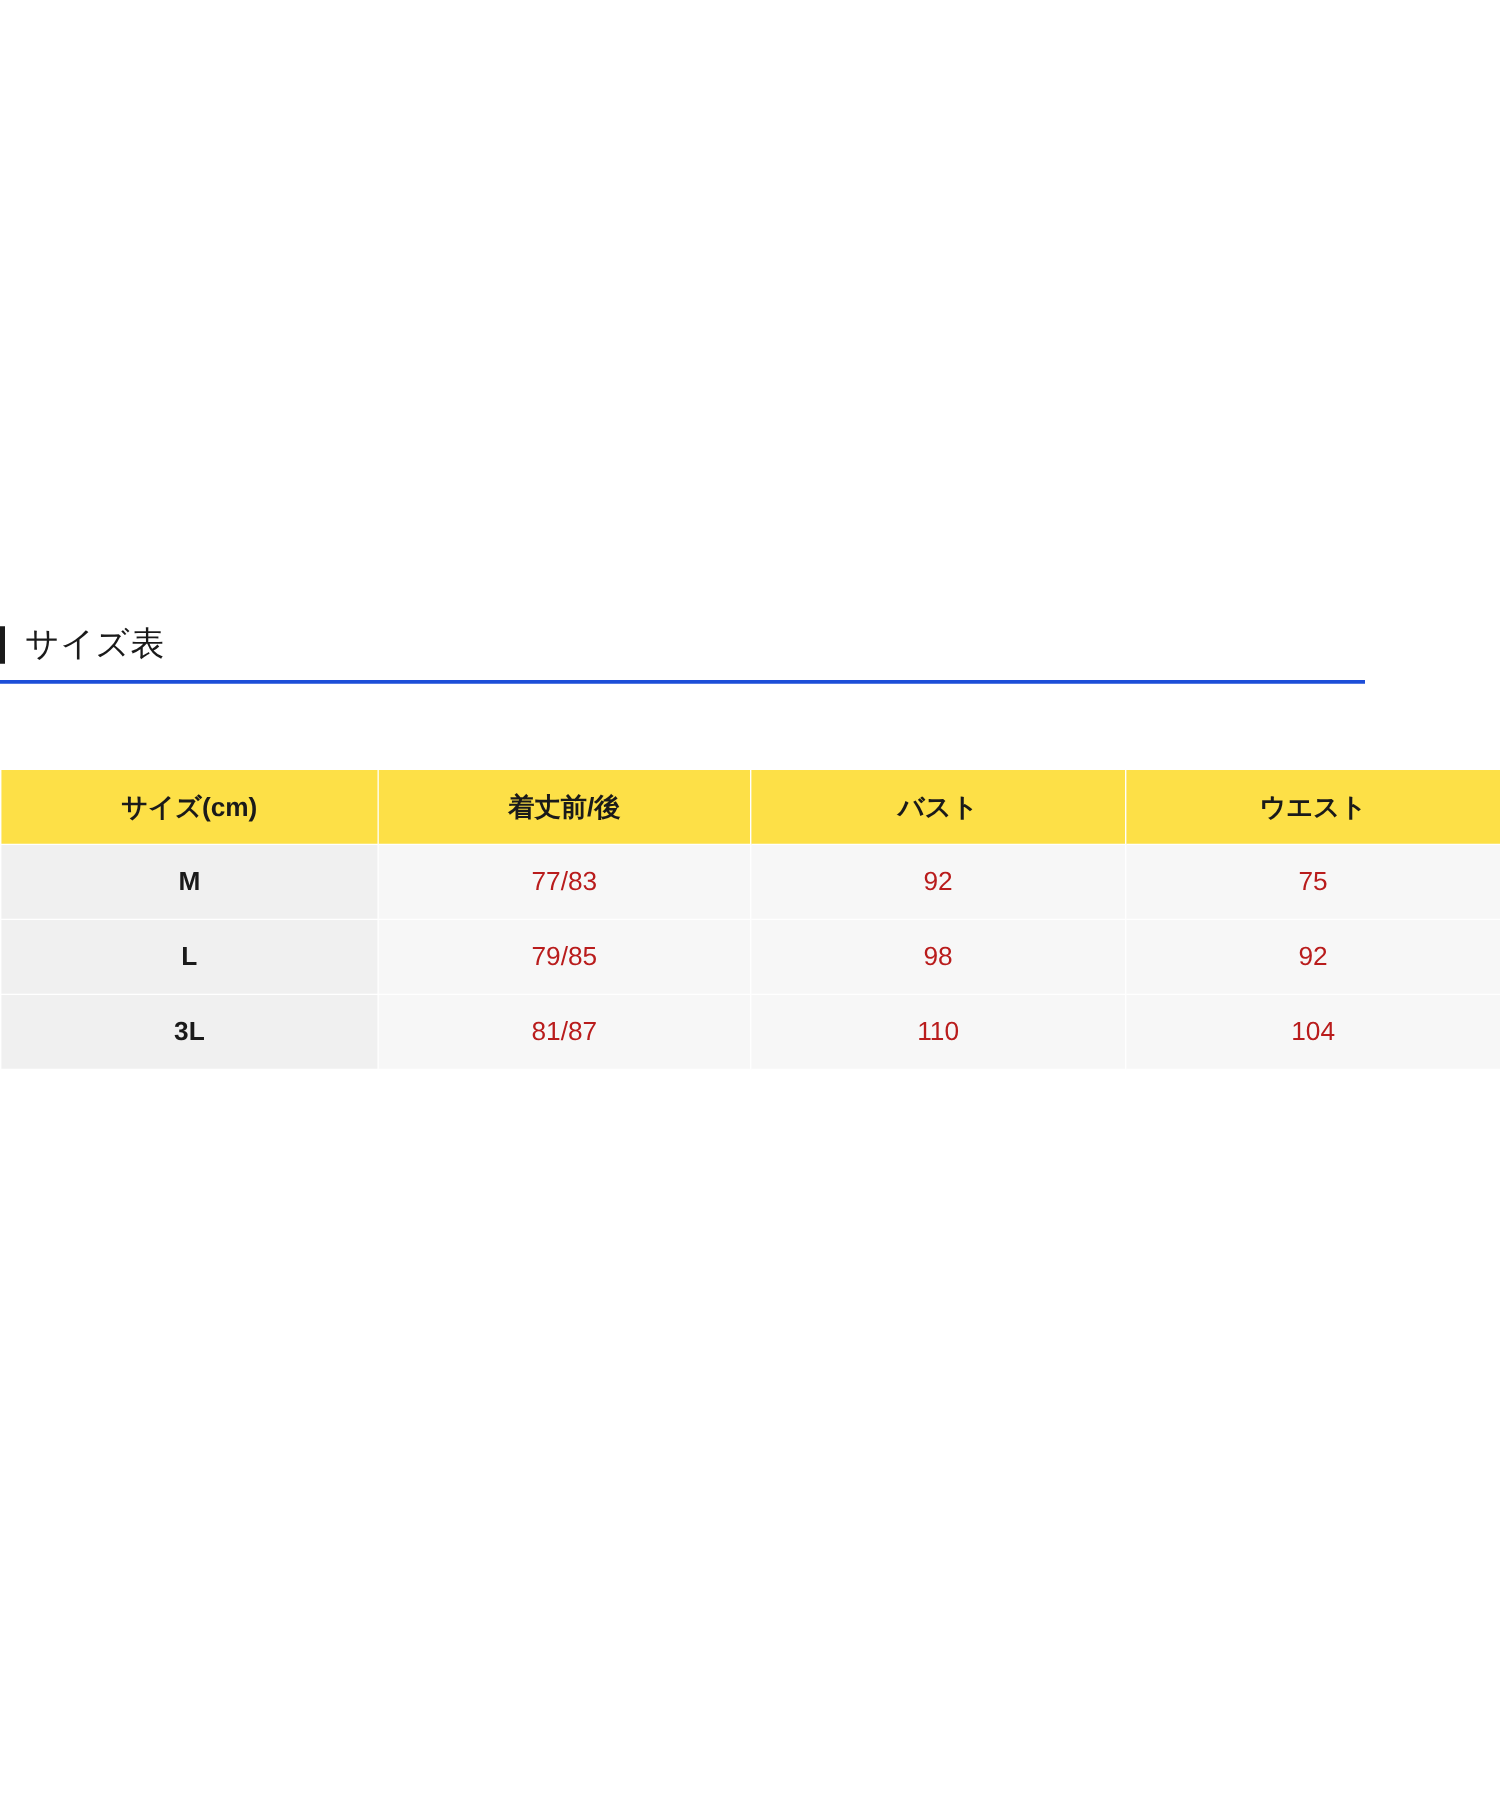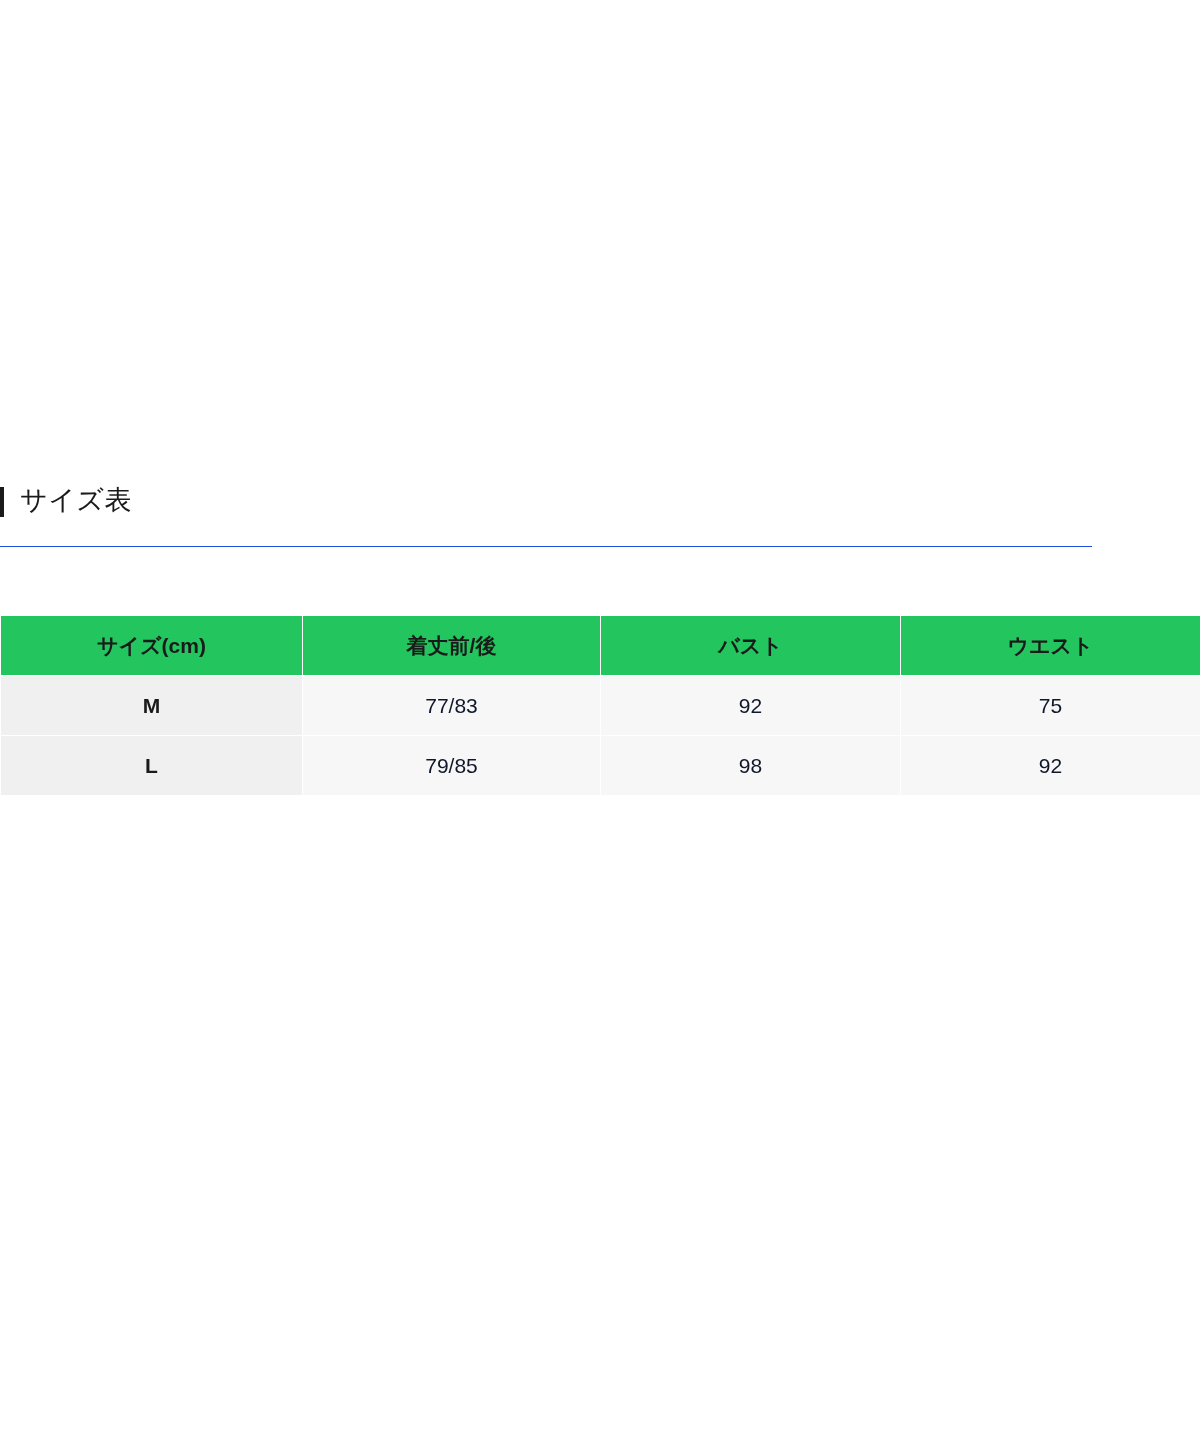--- a/index.html
+++ b/index.html
@@ -23,22 +23,22 @@
 
   
   .section-heading {
     position: absolute;
     left: 0;
     top: 487px;
     width: 1092px;
     height: 60px;
     box-sizing: border-box;
     display: flex;
-    align-items: flex-start;
-    border-bottom: 1px solid #1d4ed8;
+    align-items: center;
+    border-bottom: 3px solid #1d4ed8;
   }
   .section-heading .bar {
     width: 4px;
     height: 30px;
     background: #1a1a1a;
     margin-right: 16px;
     flex: 0 0 auto;
   }
   .section-heading .title {
     font-size: 27px;
@@ -67,36 +67,36 @@
 
   table.size-table th,
   table.size-table td {
     border: 1px solid #ffffff;
     text-align: center;
     vertical-align: middle;
     height: 59px;
     padding: 0;
   }
   table.size-table thead th {
-    background: #22c55e;
+    background: #fde047;
     font-size: 21px;
     font-weight: bold;
     color: #1a1a1a;
   }
   table.size-table tbody th {
     background: #f0f0f0;
     font-size: 21px;
     font-weight: bold;
     color: #1a1a1a;
   }
   table.size-table tbody td {
     background: #f7f7f7;
     font-size: 21px;
     font-weight: 400;
-    color: #0f172a;
+    color: #b91c1c;
   }
   table.size-table tbody tr.alt th { background: #f0f0f0; }
   table.size-table tbody tr.alt td { background: #f7f7f7; }
 </style>
 </head>
 <body>
 
 <div class="page">
 
   <div class="section-heading">
@@ -126,17 +126,23 @@
           <td>77/83</td>
           <td>92</td>
           <td>75</td>
         </tr>
         <tr class="alt">
           <th>L</th>
           <td>79/85</td>
           <td>98</td>
           <td>92</td>
         </tr>
+        <tr class="alt">
+          <th>3L</th>
+          <td>81/87</td>
+          <td>110</td>
+          <td>104</td>
+        </tr>
       </tbody>
     </table>
   </div>
 
 </div>
 
 </body></html>

